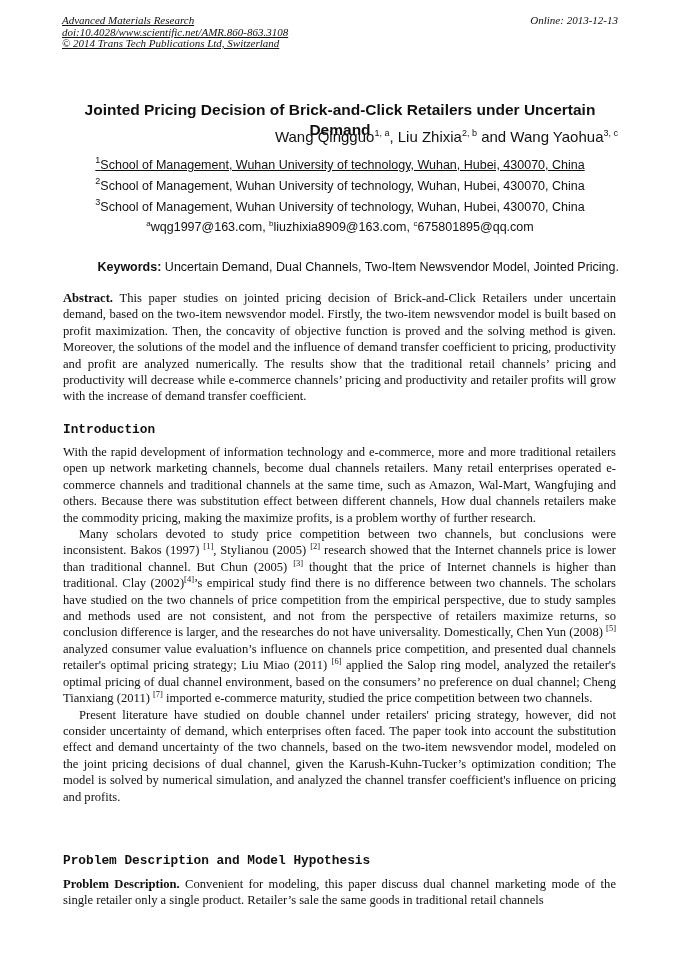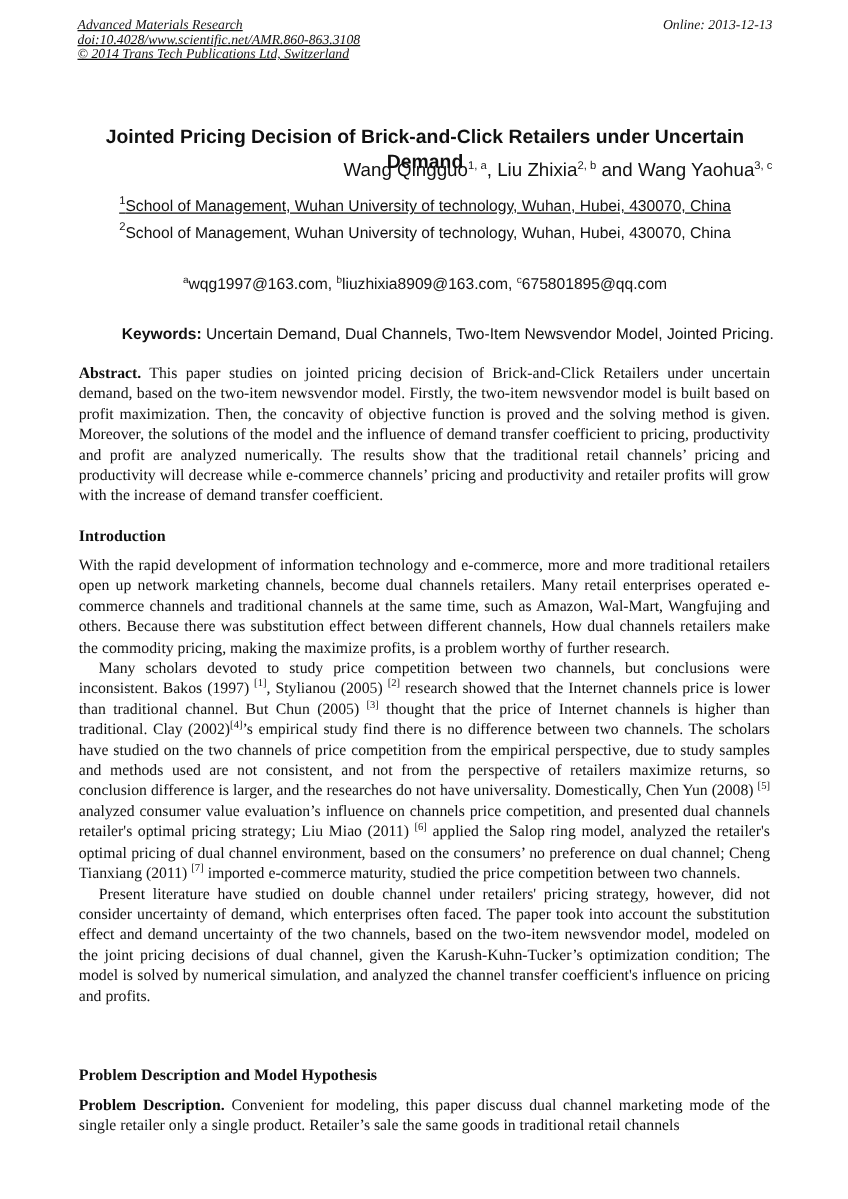--- a/index.html
+++ b/index.html
@@ -20,21 +20,21 @@
   .emails sup { font-size: 8px; vertical-align: 5px; }
 
   .keywords { position: absolute; left: 63px; top: 259px; width: 556px; font-size: 12.5px; line-height: 16px; white-space: nowrap; text-align: right; }
   .keywords b { font-weight: bold; }
 
   .body-text { font-size: 12.6px; line-height: 16.4px; text-align: justify; }
   .block { position: absolute; left: 63px; width: 553px; }
   .block p { margin: 0; }
   .indent { text-indent: 16px; }
   .cite { font-size: 8.5px; vertical-align: 5px; line-height: 0; }
-  .heading { font-weight: bold; font-size: 12.8px; }
+  .heading { font-weight: bold; font-size: 12.8px; font-family: Liberation Mono, monospace; }
   .lead { font-weight: bold; }
 </style>
 </head>
 <body>
 
 <div class="page">
 
   <div class="header serif">
     <span class="line">Advanced Materials Research</span>
     <span class="line">doi:10.4028/www.scientific.net/AMR.860-863.3108</span>
@@ -46,20 +46,23 @@
 
   <div class="authors sans">
     <span>Wang Qingguo</span><sup>1, a</sup><span>, </span><span>Liu Zhixia</span><sup>2, b</sup><span> and </span><span>Wang Yaohua</span><sup>3, c</sup>
   </div>
 
   <div class="affil sans" style="top:157px;text-decoration:underline;">
     <sup>1</sup><span>School of Management, Wuhan University of technology, Wuhan, Hubei, 430070, China</span>
   </div>
   <div class="affil sans" style="top:178px;">
     <sup>2</sup><span>School of Management, Wuhan University of technology, Wuhan, Hubei, 430070, China</span>
+  </div>
+  <div class="affil sans" style="top:199px;">
+    <sup>3</sup><span>School of Management, Wuhan University of technology, Wuhan, Hubei, 430070, China</span>
   </div>
 
   <div class="emails sans">
     <sup>a</sup><span>wqg1997@163.com</span><span>, </span><sup>b</sup><span>liuzhixia8909@163.com</span><span>, </span><sup>c</sup><span>675801895@qq.com</span>
   </div>
 
   <div class="keywords sans">
     <b>Keywords:</b><span> Uncertain Demand, Dual Channels, Two-Item Newsvendor Model, Jointed Pricing.</span>
   </div>
 

